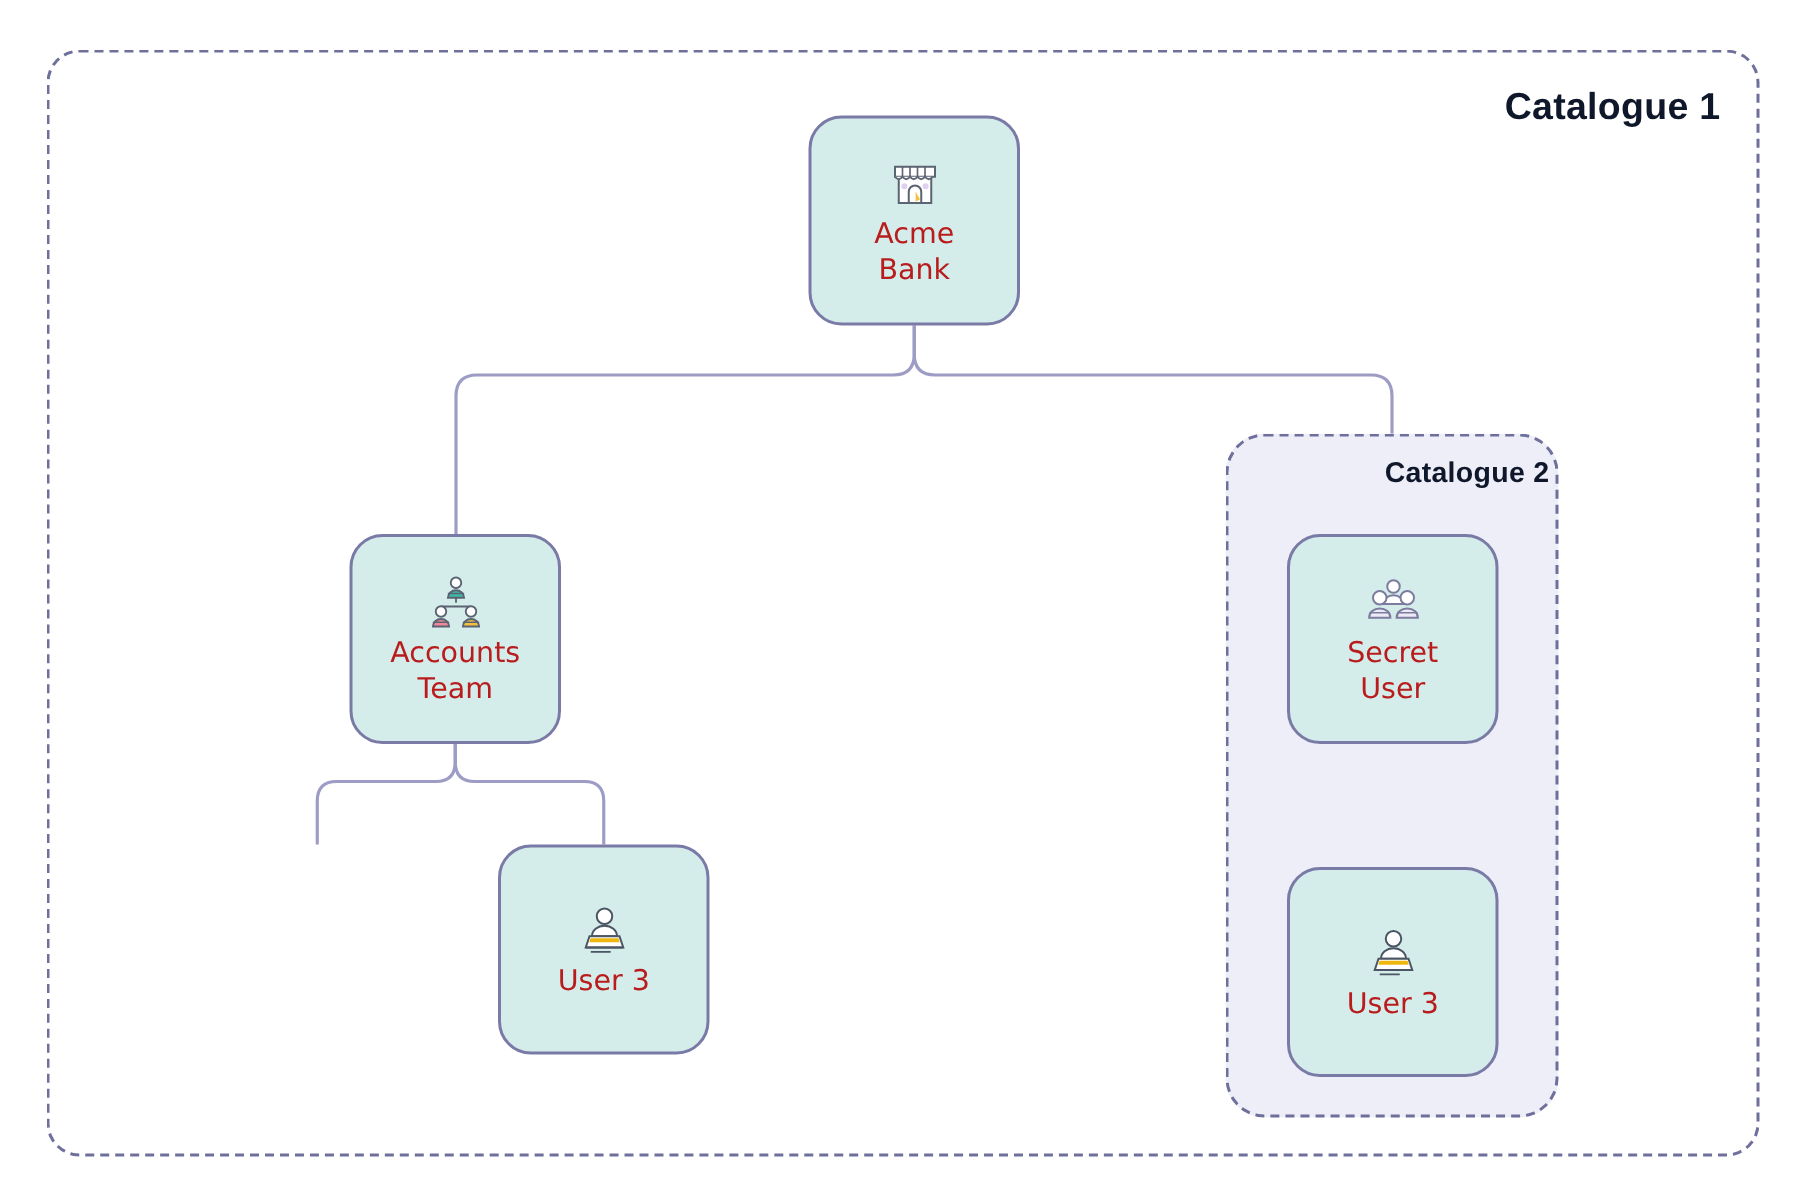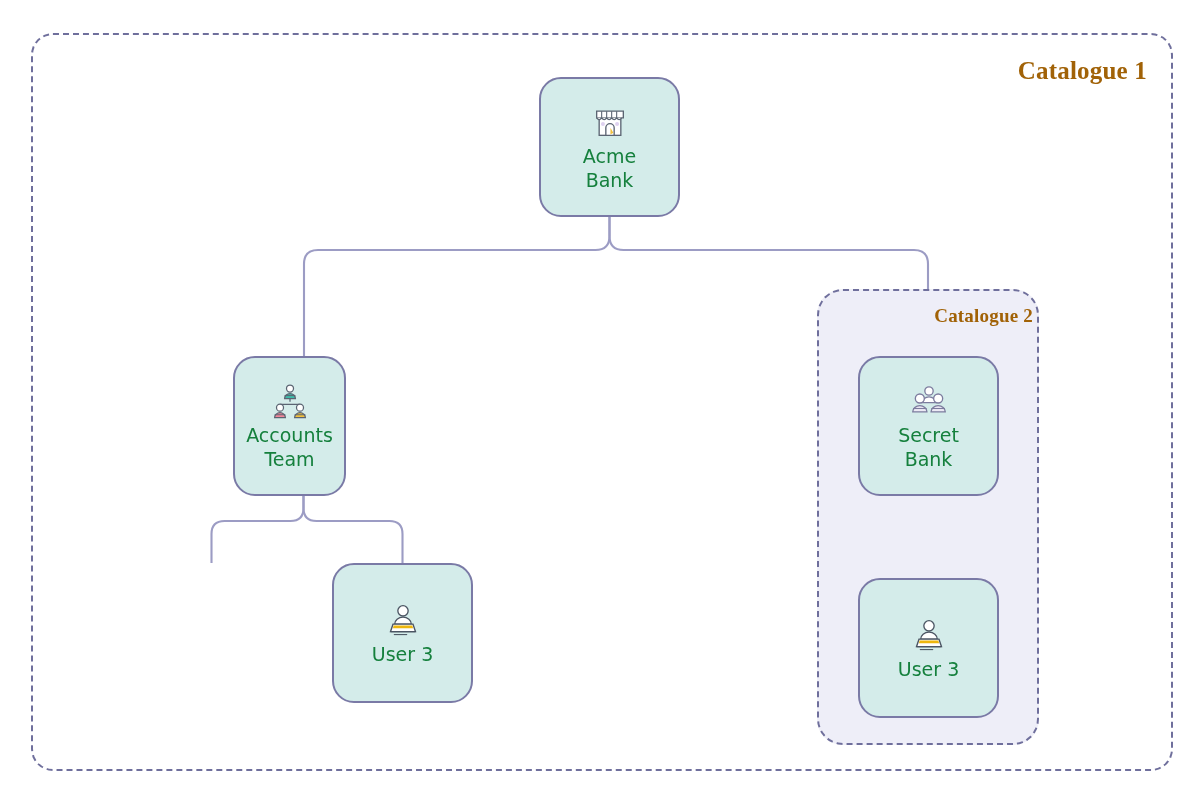--- a/index.html
+++ b/index.html
@@ -39,22 +39,22 @@
   #catalogue-2 {
     left: 817px;
     top: 289px;
     width: 222px;
     height: 456px;
     background: #eeeef8;
     border-radius: 26px;
   }
   .container-title {
     position: absolute;
-    color: #a16207;
-    font-family: Liberation Serif, serif;
+    color: #0f172a;
+    font-family: Liberation Sans, sans-serif;
     font-weight: 600;
     letter-spacing: 0.2px;
     white-space: nowrap;
     user-select: none;
   }
   #catalogue-1-title {
     right: 24px;
     top: 22px;
     font-size: 25px;
   }
@@ -77,31 +77,31 @@
     justify-content: center;
     z-index: 5;
   }
   .node-icon {
     width: 40px;
     height: 40px;
     display: block;
     margin-bottom: 2px;
   }
   .node-label {
-    color: #15803d;
+    color: #b91c1c;
     font-size: 19px;
     line-height: 1.28;
     text-align: center;
     white-space: pre-line;
     font-family: "DejaVu Sans", "Liberation Sans", sans-serif;
     user-select: none;
   }
 
   #node-acme-bank   { left: 539px; top: 77px;  width: 141px; height: 140px; }
-  #node-accounts-team { left: 233px; top: 356px; width: 113px; height: 140px; }
+  #node-accounts-team { left: 233px; top: 356px; width: 141px; height: 140px; }
   #node-secret-team { left: 858px; top: 356px; width: 141px; height: 140px; }
   #node-user-1      { left: 141px; top: 563px; width: 141px; height: 140px; }
   #node-user-2      { left: 332px; top: 563px; width: 141px; height: 140px; }
   #node-user-3      { left: 858px; top: 578px; width: 141px; height: 140px; }
 
   #edges { position: absolute; left: 0; top: 0; width: 1201px; height: 801px; z-index: 1; }
   .edge { fill: none; stroke: #9c9cc4; stroke-width: 2.1px; }
 </style>
 </head>
 <body>
@@ -173,21 +173,21 @@
 
       <circle cx="13" cy="21" r="5.4" fill="#ffffff" stroke="#7c7c9e" stroke-width="1.6"></circle>
       <path d="M4.5 37 a8.5 7.5 0 0 1 17 0 z" fill="#eceaf5" stroke="#7c7c9e" stroke-width="1.6"></path>
       <path d="M4.8 33 h16.4" stroke="#7c7c9e" stroke-width="1.3" fill="none"></path>
 
       <circle cx="35" cy="21" r="5.4" fill="#ffffff" stroke="#7c7c9e" stroke-width="1.6"></circle>
       <path d="M26.5 37 a8.5 7.5 0 0 1 17 0 z" fill="#eceaf5" stroke="#7c7c9e" stroke-width="1.6"></path>
       <path d="M26.8 33 h16.4" stroke="#7c7c9e" stroke-width="1.3" fill="none"></path>
     </svg>
     <div class="node-label">Secret
-Bank</div>
+User</div>
   </div>
 
 
   <div class="node" id="node-user-2">
     <svg class="node-icon" viewBox="0 0 48 48" xmlns="http://www.w3.org/2000/svg">
       <circle cx="24" cy="13" r="6.2" fill="#ffffff" stroke="#4b5563" stroke-width="1.6"></circle>
       <path d="M14 29 a10 8.5 0 0 1 20 0 z" fill="#ffffff" stroke="#4b5563" stroke-width="1.6"></path>
       <path d="M12 29 h24 l3 9 h-30 z" fill="#ffffff" stroke="#4b5563" stroke-width="1.6"></path>
       <path d="M12.8 30.6 h22.4 l0.9 3.2 h-24.2 z" fill="#eeb70e"></path>
       <path d="M9 38 h30" stroke="#4b5563" stroke-width="1.6" fill="none"></path>

